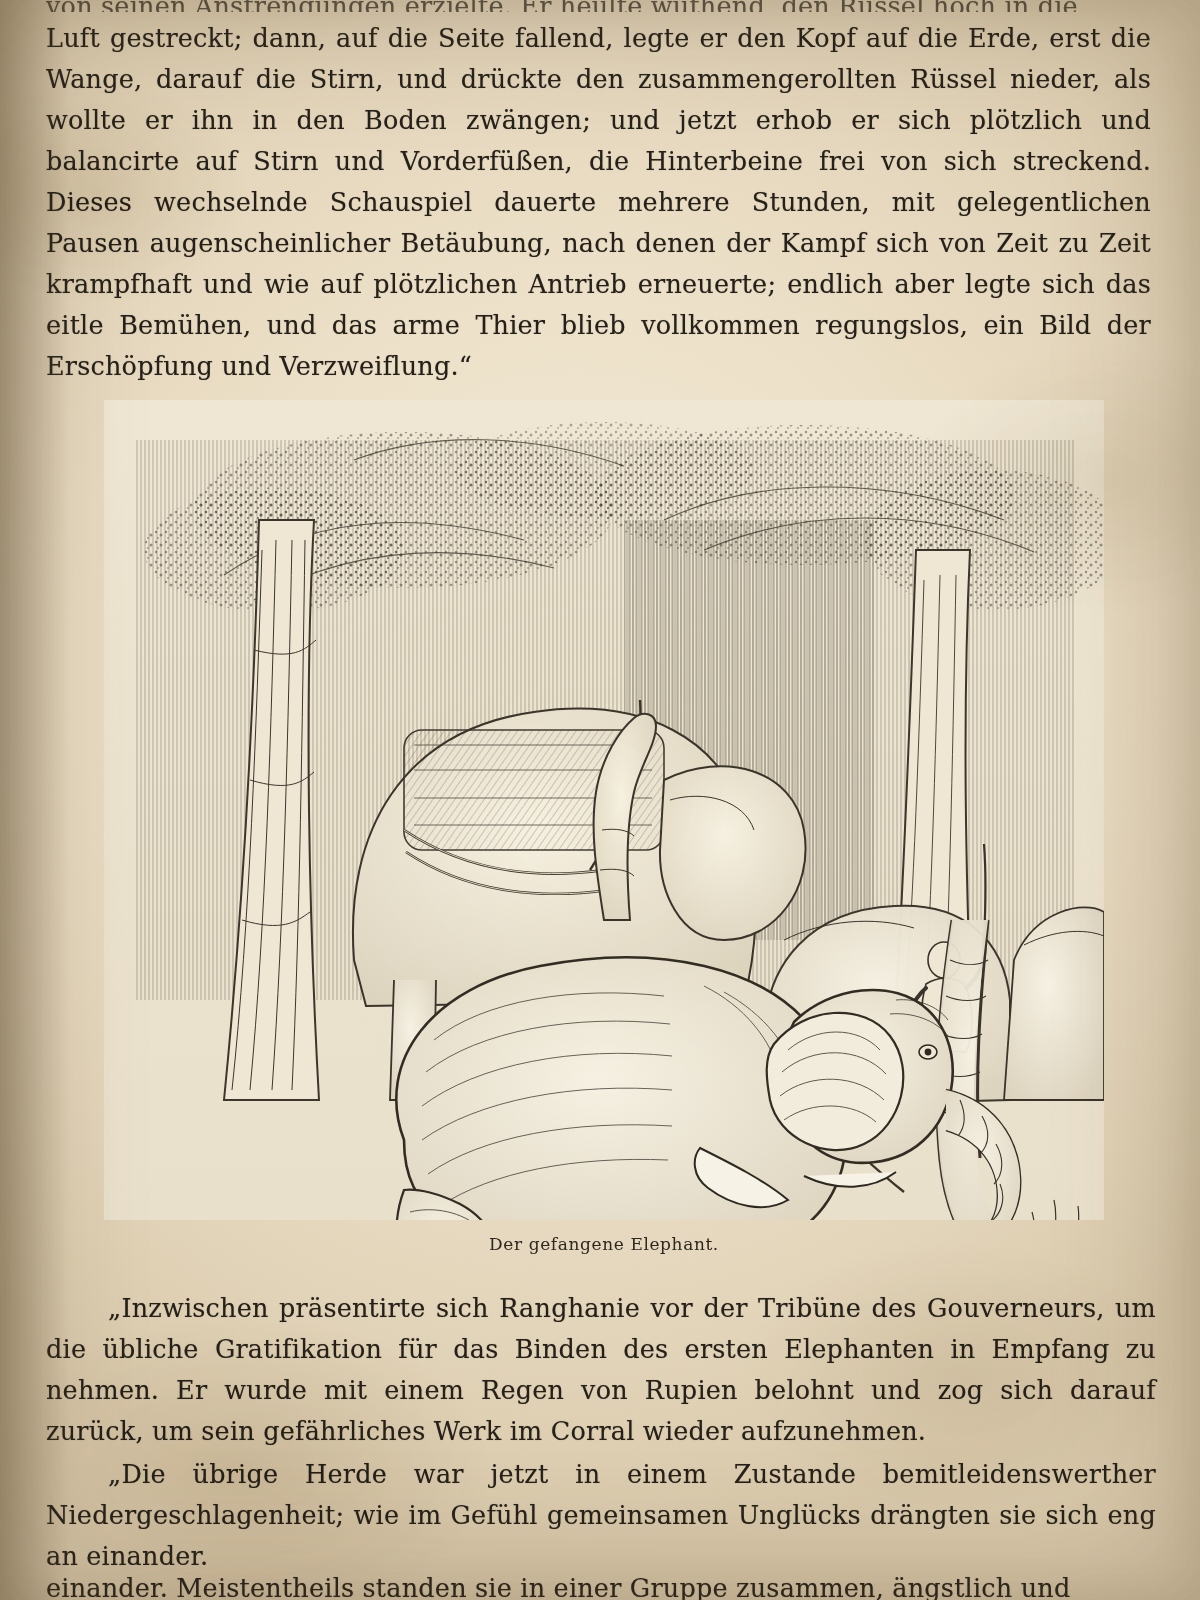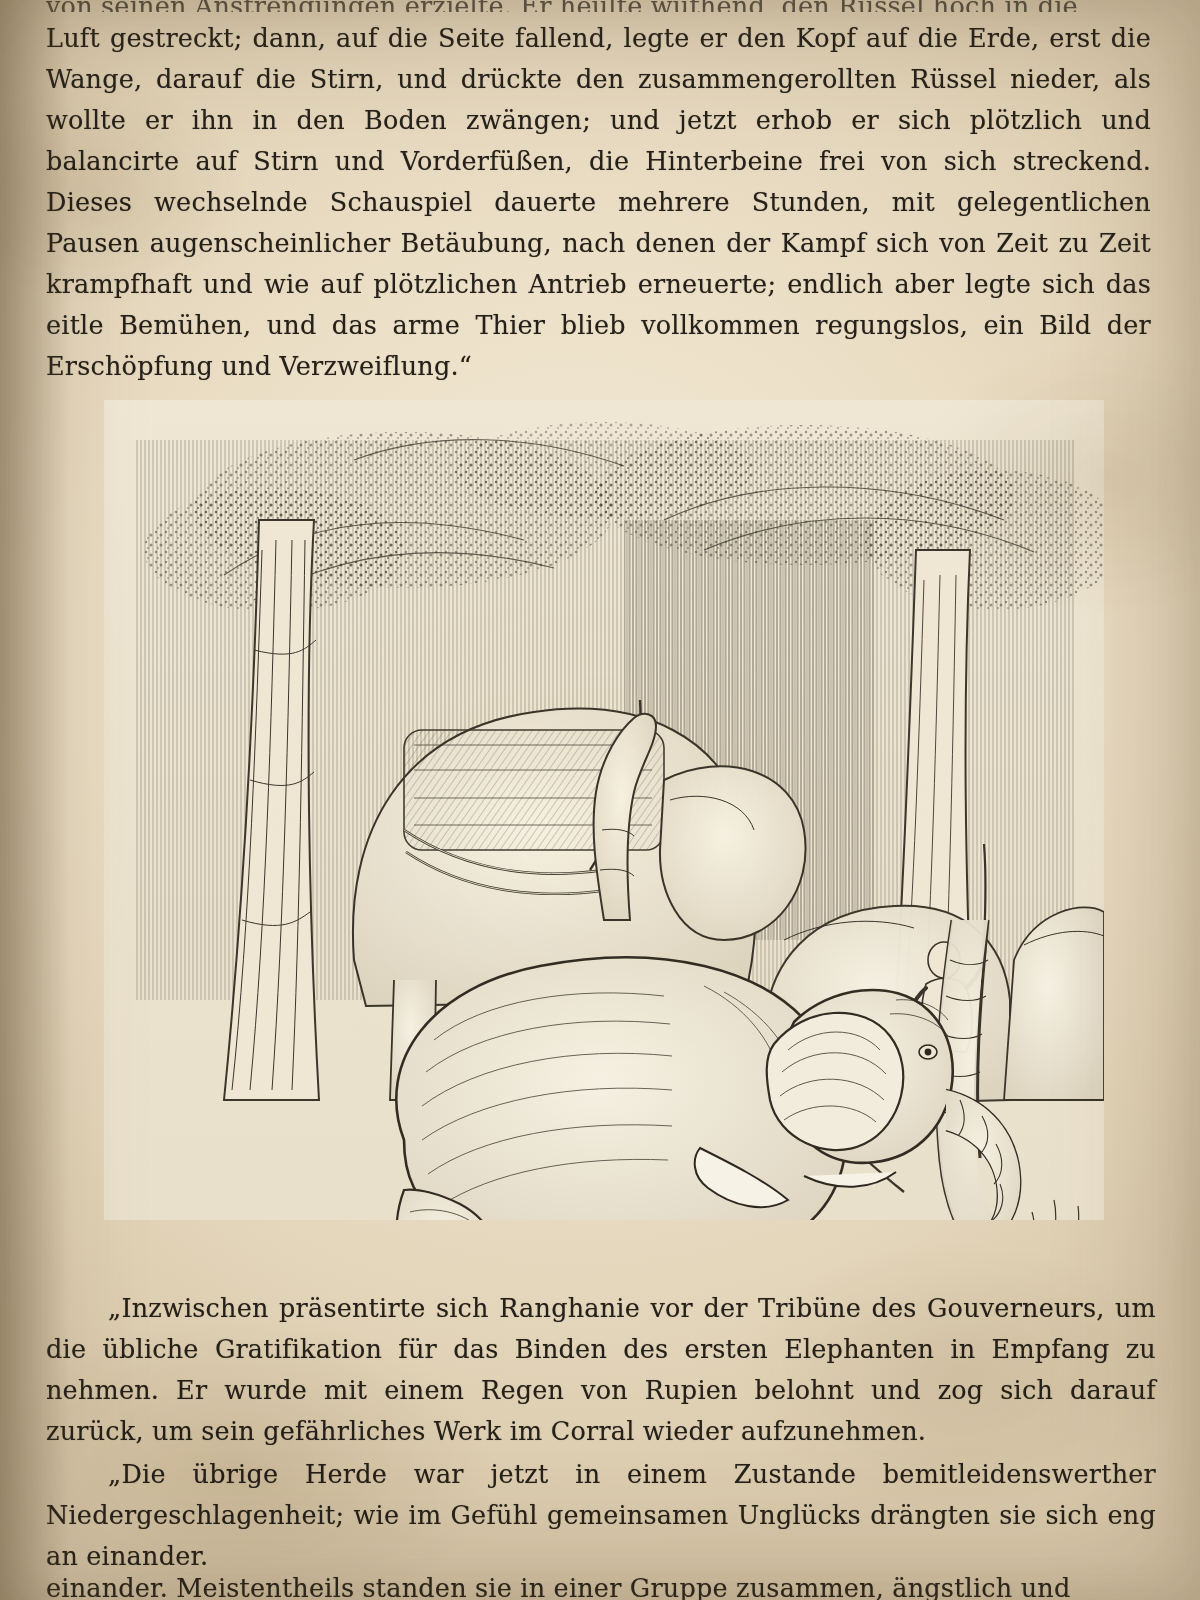--- a/index.html
+++ b/index.html
@@ -385,20 +385,21 @@
           </g>
 
           <g stroke="#2e2920" stroke-width="1.8" fill="none">
             <path d="M160 930 C230 916 300 920 360 936 C400 946 440 950 470 940"></path>
             <path d="M300 922 C310 906 326 900 342 902"></path>
             <path d="M380 940 C392 926 408 920 424 922"></path>
           </g>
 
         </svg>
       </div>
+      <figcaption class="caption">Der gefangene Elephant.</figcaption>
     </figure>
 
     <div class="block-bottom">
       <p class="fraktur para indent">„Inzwischen präsentirte sich Ranghanie vor der Tribüne des Gouverneurs, um die übliche Gratifikation für das Binden des ersten Elephanten in Empfang zu nehmen. Er wurde mit einem Regen von Rupien belohnt und zog sich darauf zurück, um sein gefährliches Werk im Corral wieder aufzunehmen.</p>
       <p class="fraktur para indent">„Die übrige Herde war jetzt in einem Zustande bemitleidenswerther Niedergeschlagenheit; wie im Gefühl gemeinsamen Unglücks drängten sie sich eng an einander.</p>
     </div>
 
     <div class="cut-bottom">
       <p class="fraktur para">einander. Meistentheils standen sie in einer Gruppe zusammen, ängstlich und</p>
     </div>

